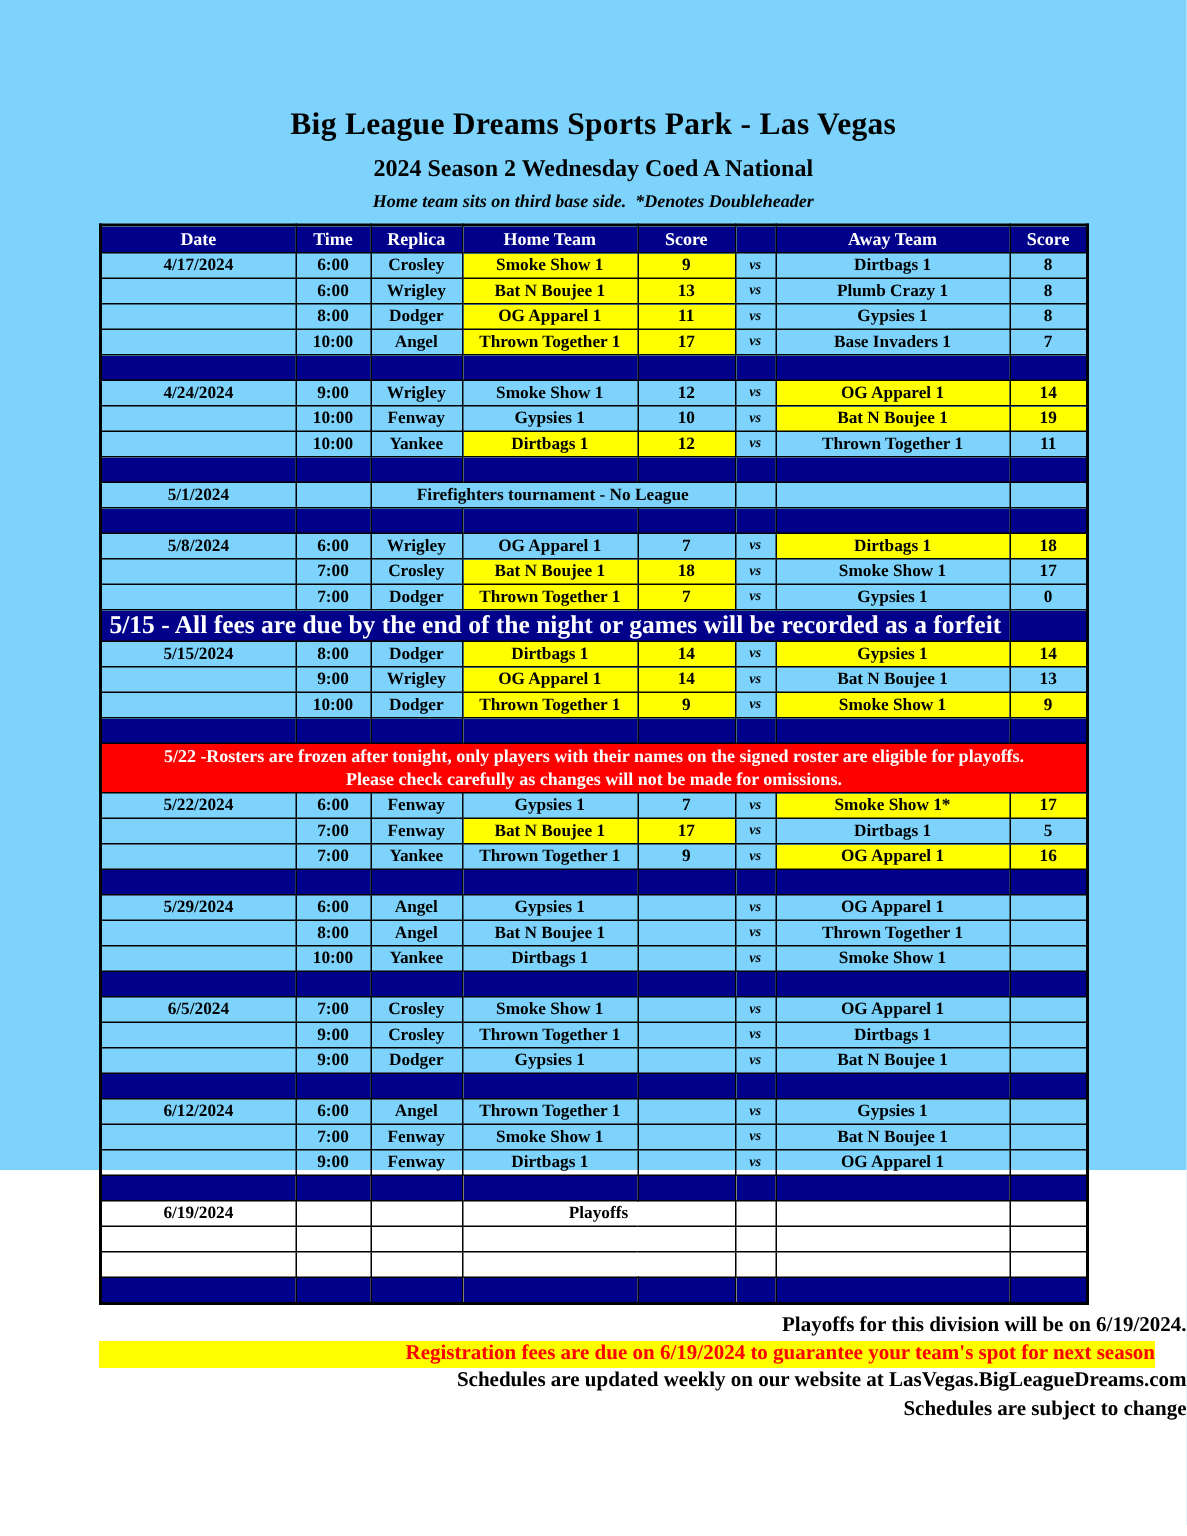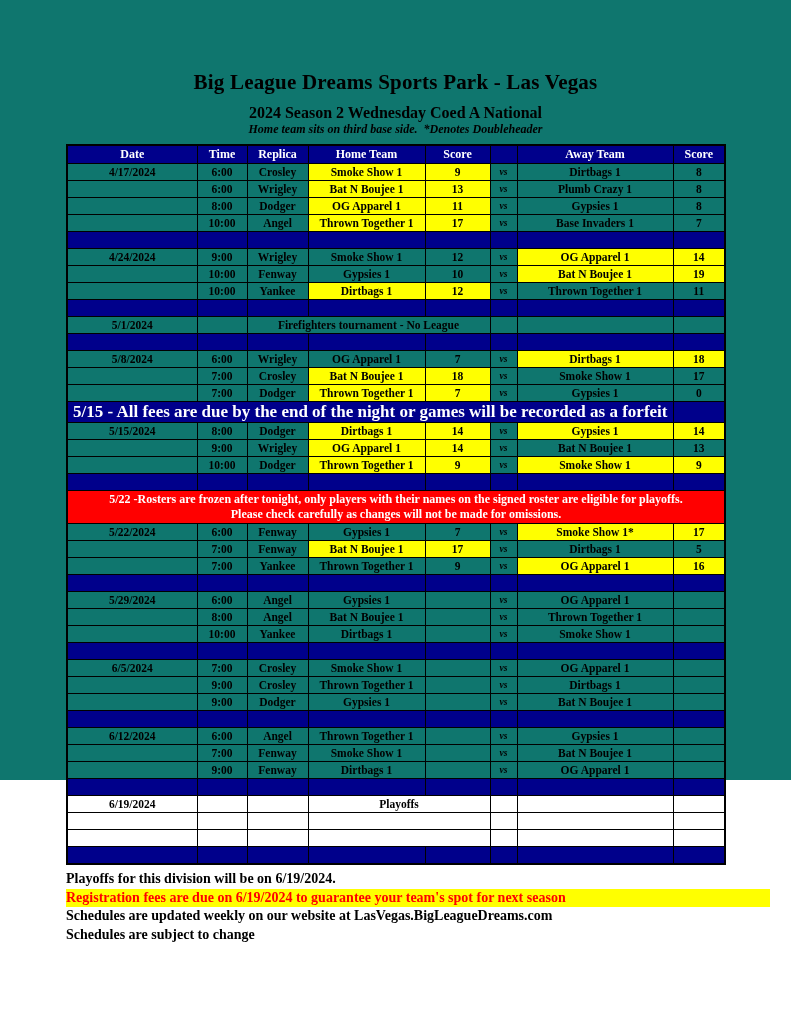--- a/index.html
+++ b/index.html
@@ -1,46 +1,46 @@
 <!DOCTYPE html>
 <html style="--header-bg: #00008B; --highlight: #FFFF00; --banner-bg: #FF0000; --banner-text: #FFFFFF; --footer-highlight-bg: #FFFF00; --footer-highlight-text: #FF0000;"><head>
 <meta charset="utf-8">
 <style>
   html,body { margin:0; padding:0; background:#ffffff; }
   body {
     width:791px; height:1024px; overflow:hidden;
     font-family:"Liberation Serif","DejaVu Serif",serif;
     -webkit-font-smoothing:antialiased;
   }
-  .page { position:relative; width:791px; height:780px; background:#0f766e; }
+  .page { position:relative; width:791px; height:780px; background:#7dd3fc; }
 
   .title    { padding-top:70px; text-align:center; font-size:21px; font-weight:bold; color:#000; letter-spacing:.2px; }
   .subtitle { margin-top:9px;  text-align:center; font-size:16px; font-weight:bold; color:#000; }
-  .note     {  text-align:center; font-size:12px; font-weight:bold; font-style:italic; color:#000; }
+  .note     { margin-top:5px;  text-align:center; font-size:12px; font-weight:bold; font-style:italic; color:#000; }
 
   table.sched {
     margin:7px 0 0 66px; width:658px;
     border-collapse:collapse; table-layout:fixed;
     border:2px solid #000;
     padding-left:48px;
   }
   .sched th, .sched td {
     border:1px solid #000; padding:0; height:16px;
     font-size:11.5px; font-weight:bold; text-align:center; vertical-align:middle;
     white-space:nowrap; overflow:hidden; color:#000;
   }
   .sched thead th { background:var(--header-bg,#00008B); color:#fff; font-size:12px; height:17px; }
   tr.sep td  { background:var(--header-bg,#00008B); }
   td.hl      { background:var(--highlight,#FFFF00); }
   td.vsc     { font-style:italic; font-size:9.5px; }
   tr.noticeRow td { background:var(--header-bg,#00008B); color:#fff; font-size:17px; }
   tr.bannerRow td { background:var(--banner-bg,#FF0000); color:#fff; padding:1px 0; }
   .bline { line-height:15px; font-size:12px; font-weight:bold; text-align:center; }
 
-  .footer { margin:5px 0 0 66px; }
+  .footer { margin:5px 0 0 66px;text-align:right; }
   .fline  { font-size:14px; font-weight:bold; color:#000; line-height:18.5px; white-space:nowrap; }
   .fline.fhl {
     background:var(--footer-highlight-bg,#FFFF00);
     color:var(--footer-highlight-text,#FF0000);
     width:704px;
   }
 </style>
 </head>
 <body>
 

